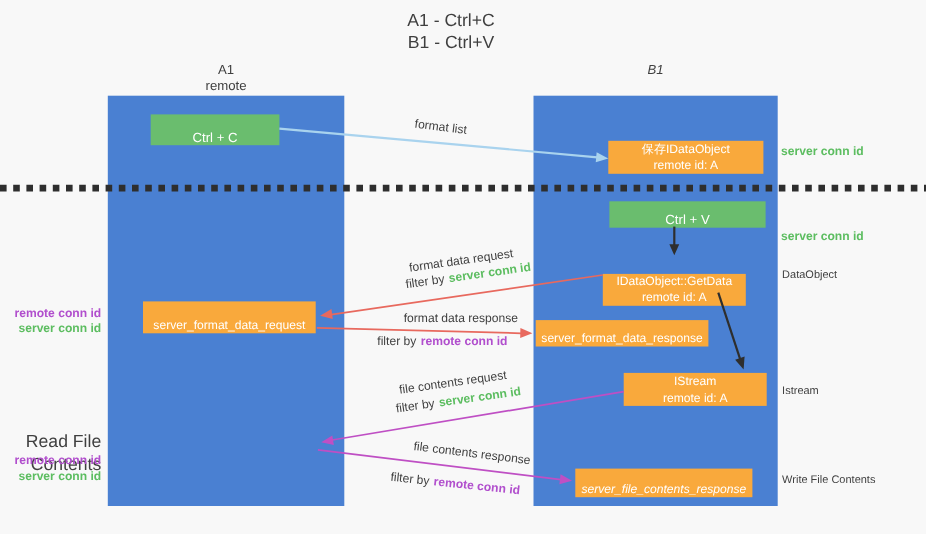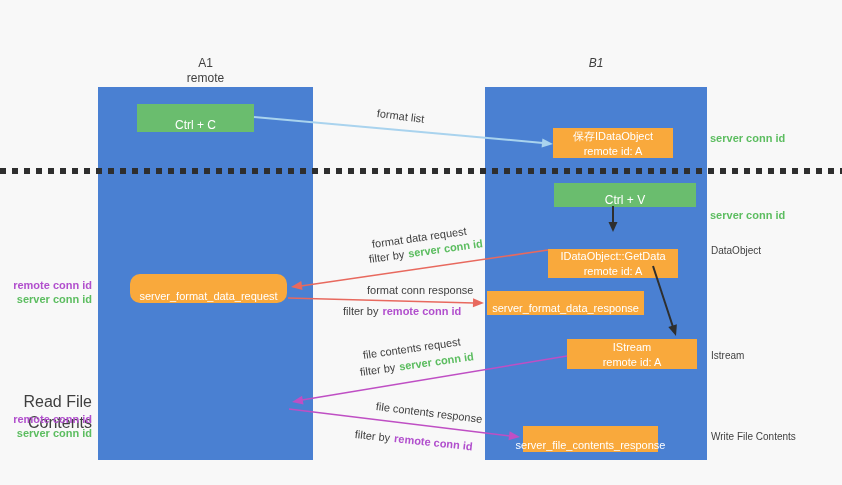--- a/index.html
+++ b/index.html
@@ -39,82 +39,86 @@
   }
   .green-text  { color:var(--green-text);  font-weight:bold; }
   .purple-text { color:var(--purple-text); font-weight:bold; }
   svg.overlay { position:absolute; left:0; top:0; pointer-events:none; }
 </style>
 </head>
 <body>
 
 <div class="canvas">
 
+  <div class="title">
+    <div>A1 - Ctrl+C</div>
+    <div>B1 - Ctrl+V</div>
+  </div>
 
   <div class="hdr hdr-a">
     <div>A1</div>
     <div>remote</div>
   </div>
   <div class="hdr hdr-b">
     <div>B1</div>
   </div>
 
   <div class="col col-a"></div>
   <div class="col col-b"></div>
 
   <div class="box green-box" style="left:137px;top:104px;width:117px;height:28px;">
     <div>Ctrl + C</div>
   </div>
 
-  <div class="box orange-box" style="left:553px;top:128px;width:120px;height:30px;">
+  <div class="box orange-box" style="left:553px;top:128px;width:141px;height:30px;">
     <div>保存IDataObject</div>
     <div>remote id: A</div>
   </div>
 
   <div class="box green-box" style="left:554px;top:183px;width:142px;height:24px;">
     <div>Ctrl + V</div>
   </div>
 
   <div class="box orange-box" style="left:548px;top:237px;width:130px;height:29px;margin-top:12px;">
     <div>IDataObject::GetData</div>
     <div>remote id: A</div>
   </div>
 
-  <div class="box orange-box" style="left:130px;top:274px;width:157px;height:29px;border-radius:10px;">
+  <div class="box orange-box" style="left:130px;top:274px;width:157px;height:29px;">
     <div>server_format_data_request</div>
   </div>
 
   <div class="box orange-box" style="left:487px;top:291px;width:157px;height:24px;">
     <div>server_format_data_response</div>
   </div>
 
   <div class="box orange-box" style="left:567px;top:339px;width:130px;height:30px;">
     <div>IStream</div>
     <div>remote id: A</div>
   </div>
 
 
-  <div class="box orange-box" style="left:523px;top:426px;width:135px;height:26px;">
+  <div class="box orange-box" style="left:523px;top:426px;width:161px;height:26px;font-style:italic;">
     <div>server_file_contents_response</div>
   </div>
 
   <div class="mid-label" style="left:377px;top:107px;transform:rotate(7deg);">
     <span>format list</span>
   </div>
 
   <div class="mid-label" style="left:372px;top:238px;transform:rotate(-8deg);">
     <span>format data request</span>
   </div>
   <div class="mid-label" style="left:369px;top:253px;transform:rotate(-8deg);">
     <span>filter by</span>
     <span class="green-text">server conn id</span>
   </div>
 
   <div class="mid-label" style="left:367px;top:284px;">
-    <span>format conn response</span>
+    <span>format data response</span>
   </div>
   <div class="mid-label" style="left:343px;top:305px;">
     <span>filter by</span>
     <span class="purple-text">remote conn id</span>
   </div>
 
   <div class="mid-label" style="left:363px;top:349px;transform:rotate(-8deg);">
     <span>file contents request</span>
   </div>
   <div class="mid-label" style="left:360px;top:366px;transform:rotate(-8deg);">

